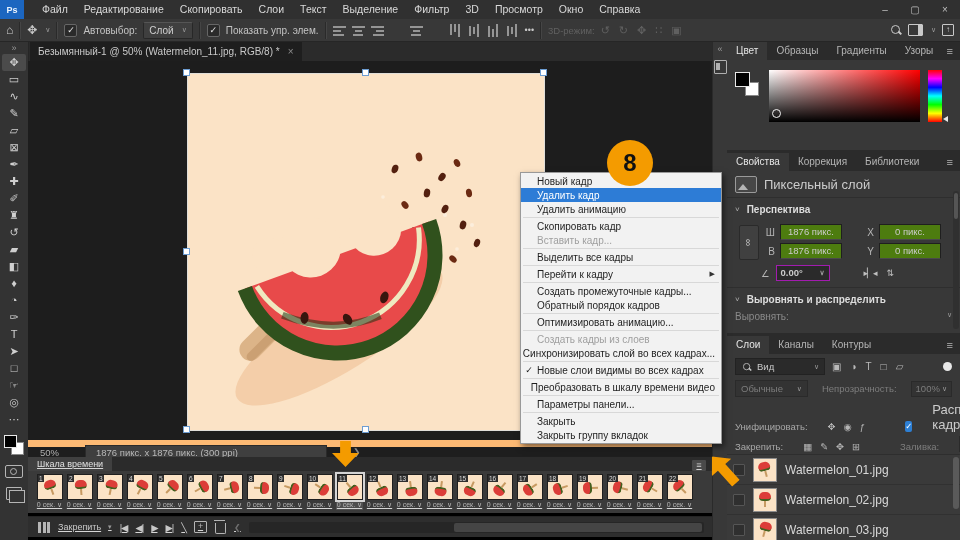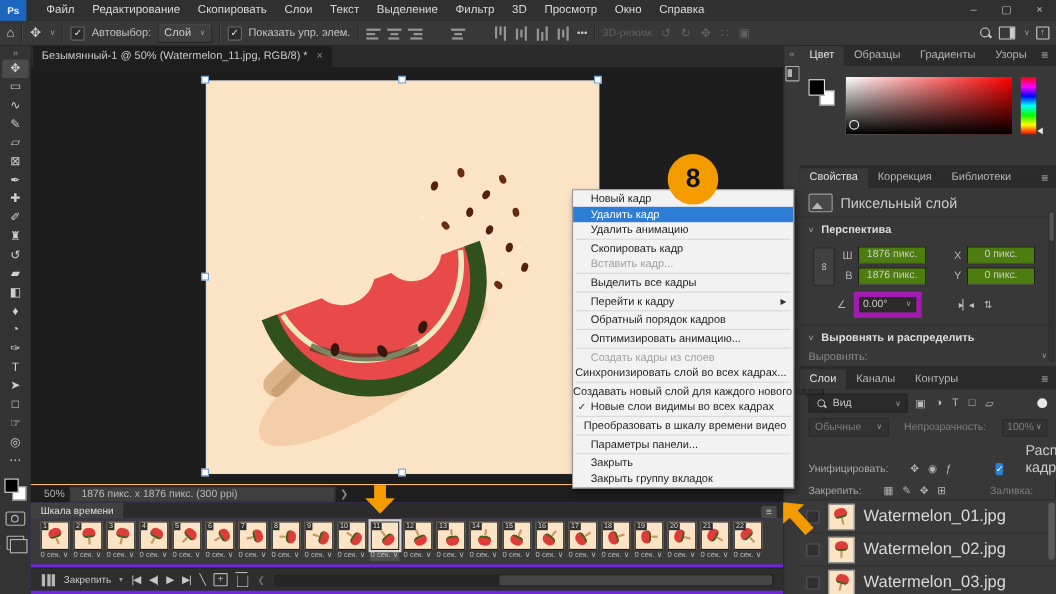--- a/index.html
+++ b/index.html
@@ -72,29 +72,29 @@
   .i-screen{width:14px;height:11px;border:1px solid #b5b5b5;border-radius:1px;position:relative;margin-top:9px;}
   .i-screen::before{content:"";position:absolute;left:2px;top:2px;right:-4px;bottom:-4px;background:#333;border:1px solid #b5b5b5;}
 
   
   .canvas{left:28px;top:61px;width:684px;height:379px;background:#1d1d1d;}
   .canvas-img{left:187px;top:73px;width:358px;height:358px;}
   .selbox{left:187px;top:73px;width:356px;height:356px;border:1px solid rgba(190,215,240,.45);pointer-events:none;}
   .handle{width:7px;height:7px;background:#fff;border:1px solid #6d9dd2;box-sizing:border-box;z-index:6;}
 
   
-  .statusbar{left:28px;top:440px;width:684px;height:17px;background:#1e1e1e;border-top:1px solid #fdba74;
-             display:flex;align-items:center;gap:4px;padding-left:12px;box-sizing:border-box;}
+  .statusbar{left:28px;top:440px;width:684px;height:17px;background:#1e1e1e;border-top:7px solid #fdba74;
+             display:flex;align-items:center;gap:26px;padding-left:12px;box-sizing:border-box;}
   .statuszoom{color:#b0b0b0;font-size:9.5px;}
   .statusfield{background:#3f3f3f;border:1px solid #2a2a2a;height:13px;line-height:13px;
                color:#b9b9b9;font-size:9.5px;padding:0 10px;min-width:220px;}
   .statuschev{color:#8a8a8a;font-size:9px;}
 
   
-  .timeline{left:28px;top:457px;width:684px;height:83px;background:#6d28d9;}
+  .timeline{left:28px;top:457px;width:684px;height:83px;background:#000000;text-decoration:underline;}
   .tl-tabrow{height:14px;background:#2b2b2b;display:flex;align-items:flex-end;}
   .tl-tab{background:#404040;color:#e0e0e0;font-size:9px;height:14px;line-height:14px;padding:0 9px;}
   .tl-menu{margin-left:auto;margin-right:6px;width:14px;height:11px;background:#4a4a4a;color:#d0d0d0;
            font-size:9px;line-height:11px;text-align:center;border-radius:1px;}
   .tl-frames{height:42px;background:#3a3a3a;display:flex;align-items:flex-start;gap:3px;padding:3px 0 0 8px;box-sizing:border-box;}
   .frame{width:27px;display:flex;flex-direction:column;align-items:center;}
   .fthumb{position:relative;width:26px;height:26px;background:#fbe3c6;border:1px solid #1f1f1f;box-sizing:border-box;overflow:hidden;}
   .fnum{position:absolute;left:0;top:0;background:#2f2f2f;color:#ddd;font-size:6.5px;line-height:7px;padding:0 1.5px;z-index:2;}
   .fdelay{color:#b8b8b8;font-size:7px;line-height:10px;white-space:nowrap;}
   .frame.sel .fthumb{outline:2px solid #d4d4d4;outline-offset:0;}
@@ -157,22 +157,22 @@
   .pp-grid{position:relative;padding:2px 8px 0 14px;}
   .chainbox{position:absolute;left:12px;top:6px;width:18px;height:33px;background:#404040;border:1px solid #2a2a2a;
             border-radius:2px;display:flex;align-items:center;justify-content:center;}
   .chainbox span{display:inline-block;transform:rotate(90deg);color:#c9c9c9;font-size:10px;}
   .fl-row{display:flex;align-items:center;gap:5px;margin:3px 0 3px 24px;}
   .flabel{width:10px;color:#b5b5b5;font-size:10px;text-align:right;}
   .pfield{width:52px;height:14px;background:#4d7c0f;border:1px solid #1f1f1f;border-bottom-color:#4a4a4a;
           color:#cccccc;font-size:9.5px;line-height:14px;padding:0 4px;text-align:center;}
   .xygap{width:12px;}
   .anglerow{display:flex;align-items:center;gap:6px;margin:6px 0 0 20px;}
-  .anglefield{width:44px;height:14px;background:#2a2a2a;border:5px solid #a21caf;color:#ccc;font-size:9.5px;
-              line-height:14px;padding:0 4px;display:flex;justify-content:space-between;}
+  .anglefield{width:44px;height:14px;background:#2a2a2a;border:1px solid #a21caf;color:#ccc;font-size:9.5px;
+              line-height:14px;padding:0 4px;display:flex;justify-content:space-between;font-weight:bold;}
   .flips{margin-left:28px;color:#c0c0c0;font-size:9px;letter-spacing:-1px;display:flex;gap:10px;}
   .pp-scroll{position:absolute;right:1px;top:20px;bottom:4px;width:6px;background:#303030;border-radius:3px;}
   .pp-scroll::before{content:"";position:absolute;left:1px;right:1px;top:2px;height:26px;background:#555;border-radius:2px;}
   .alignrow{padding:2px 8px;color:#8a8a8a;font-size:10px;display:flex;}
   .alignrow .caret{margin-left:auto;}
 
   
   .layerspanel{position:relative;height:222px;}
   .lp-filterrow{display:flex;align-items:center;gap:7px;padding:4px 8px 3px;}
   .lp-search{display:flex;align-items:center;gap:4px;background:#2a2a2a;border:1px solid #222;height:15px;
@@ -187,21 +187,21 @@
             line-height:14px;padding:0 4px;display:flex;justify-content:space-between;}
   .lp-unifyrow,.lp-lockrow{display:flex;align-items:flex-end;gap:20px;padding:2px 8px 2px;}
   .unify-ic{color:#b5b5b5;font-size:9.5px;}
   .bluecheck{width:11px;height:11px;background:#2d7fd4;border-radius:2px;color:#fff;font-size:8.5px;
              line-height:11px;text-align:center;}
   .lp-list{position:relative;height:116px;overflow:hidden;background:#3a3a3a;border-top:1px solid #2e2e2e;}
   .lrow{display:flex;align-items:center;gap:8px;height:29px;border-bottom:1px solid #313131;padding-left:6px;}
   .lcheck{width:10px;height:10px;background:#2f2f2f;border:1px solid #555;border-radius:1px;}
   .lthumb{position:relative;width:24px;height:24px;background:#fbe3c6;border:1px solid #8d8d8d;box-sizing:border-box;overflow:hidden;}
   .lthumb .minipop{left:5px;top:3px;}
-  .lname{color:#d9d9d9;font-size:15px;}
+  .lname{color:#d9d9d9;font-size:12px;}
   .lp-scroll{position:absolute;right:1px;top:2px;width:6px;height:52px;background:#5a5a5a;border-radius:3px;}
 
   
   .ctxmenu{left:520px;top:172px;width:200px;background:#f2f2f2;border:1px solid #999;
            box-shadow:2px 3px 6px rgba(0,0,0,.5);z-index:20;padding:1px 0;}
   .cm-item{display:flex;align-items:center;height:14px;color:#1e1e1e;font-size:10px;padding-right:6px;}
   .cm-check{width:16px;text-align:center;font-size:9px;color:#1e1e1e;}
   .cm-label{flex:1;white-space:nowrap;}
   .cm-sub{color:#333;font-size:7px;}
   .cm-item.hl{background:#2d7cd6;color:#fff;justify-content:flex-end;}
@@ -901,41 +901,41 @@
       </div>
       <div class="cm-sep"></div>
       <div class="cm-item">
         <span class="cm-check"></span>
         <span class="cm-label">Перейти к кадру</span>
         <span class="cm-sub">▶</span>
       </div>
       <div class="cm-sep"></div>
       <div class="cm-item">
         <span class="cm-check"></span>
+        <span class="cm-label">Создать промежуточные кадры...</span>
+      </div>
+      <div class="cm-item">
+        <span class="cm-check"></span>
         <span class="cm-label">Обратный порядок кадров</span>
       </div>
       <div class="cm-sep"></div>
       <div class="cm-item">
         <span class="cm-check"></span>
         <span class="cm-label">Оптимизировать анимацию...</span>
       </div>
       <div class="cm-sep"></div>
       <div class="cm-item dis">
         <span class="cm-check"></span>
         <span class="cm-label">Создать кадры из слоев</span>
       </div>
       <div class="cm-item">
         <span class="cm-check"></span>
         <span class="cm-label">Синхронизировать слой во всех кадрах...</span>
       </div>
       <div class="cm-sep"></div>
-      <div class="cm-item">
-        <span class="cm-check"></span>
-        <span class="cm-label">Создавать новый слой для каждого нового кадра</span>
-      </div>
       <div class="cm-item">
         <span class="cm-check">✓</span>
         <span class="cm-label">Новые слои видимы во всех кадрах</span>
       </div>
       <div class="cm-sep"></div>
       <div class="cm-item">
         <span class="cm-check"></span>
         <span class="cm-label">Преобразовать в шкалу времени видео</span>
       </div>
       <div class="cm-sep"></div>

